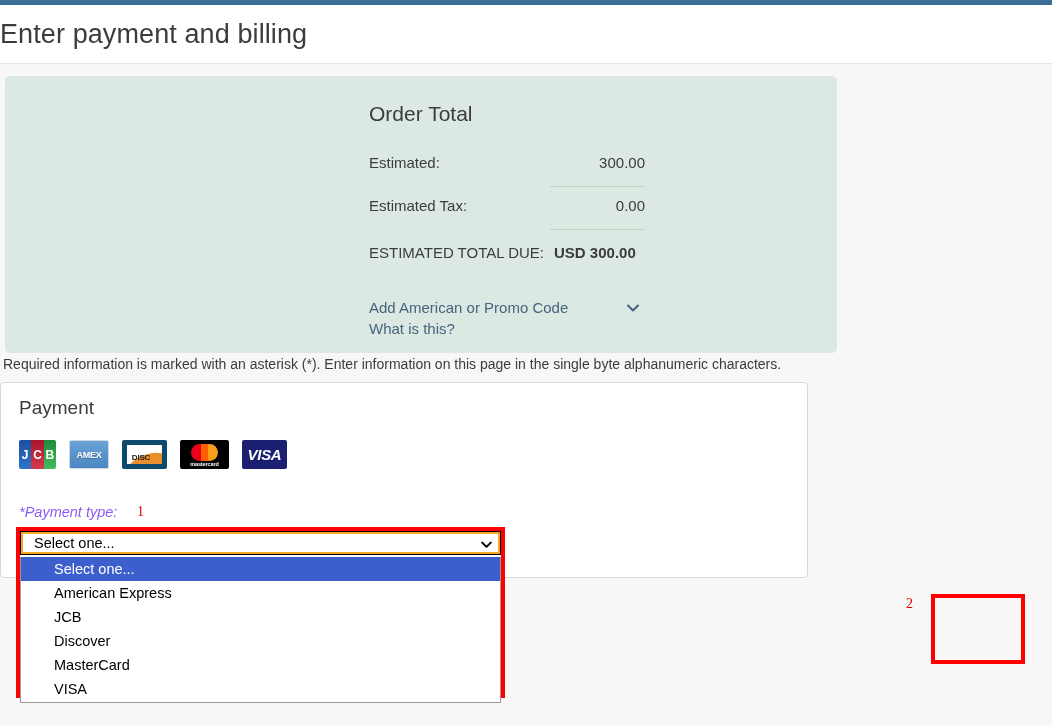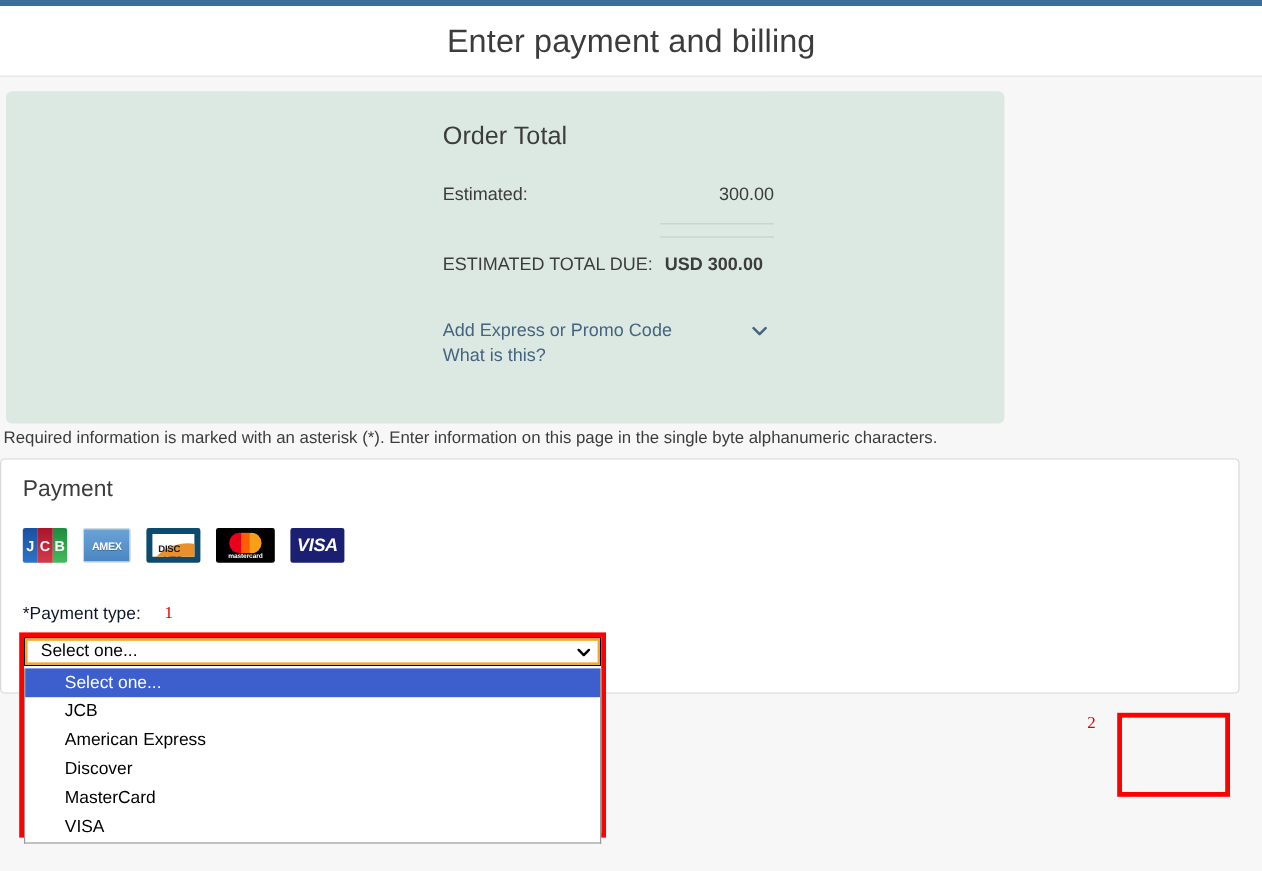--- a/index.html
+++ b/index.html
@@ -24,21 +24,21 @@
   }
   
   .header {
     position: absolute;
     left: 0; top: 5px;
     width: 1052px; height: 58px;
     background: #ffffff;
     border-bottom: 1px solid #e3e3e3;
     display: flex;
     align-items: center;
-    justify-content: center;
+    justify-content: flex-start;
   }
   .header-title {
     font-size: 27px;
     font-weight: 400;
     color: #3c3c3c;
     letter-spacing: 0.1px;
   }
   
   .order-panel {
     position: absolute;
@@ -111,21 +111,21 @@
   .required-note {
     position: absolute;
     left: 3px; top: 356px;
     font-size: 14px;
     color: #3c3c3c;
   }
   
   .payment-card {
     position: absolute;
     left: 0px; top: 382px;
-    width: 1033px; height: 196px;
+    width: 808px; height: 196px;
     background: #ffffff;
     border: 1px solid #d8d8d8;
     border-radius: 4px;
     box-sizing: border-box;
   }
   .payment-heading {
     position: absolute;
     left: 18px; top: 14px;
     font-size: 19px;
     font-weight: 400;
@@ -255,21 +255,22 @@
     font-size: 15px;
     font-weight: bold;
     font-style: italic;
     letter-spacing: -0.3px;
   }
   
   .payment-type-label {
     position: absolute;
     left: 19px; top: 504px;
     font-size: 14.5px;
-    color: #0f172a;
+    color: #8b5cf6;
+    font-style: italic;
   }
   .marker-1 {
     position: absolute;
     left: 137px; top: 504px;
     font-size: 14px;
     color: #e00000;
     font-family: "Liberation Serif", serif;
   }
   .marker-2 {
     position: absolute;
@@ -360,29 +361,33 @@
 <div class="order-panel">
   <div class="order-inner">
     <div class="order-heading">Order Total</div>
 
     <div class="order-row">
       <span class="label">Estimated:</span>
       <span class="value">300.00</span>
     </div>
     <div class="order-divider"></div>
 
+    <div class="order-row">
+      <span class="label">Estimated Tax:</span>
+      <span class="value">0.00</span>
+    </div>
     <div class="order-divider"></div>
 
     <div class="order-row total">
       <span class="label">ESTIMATED TOTAL DUE:</span>
       <span class="value">USD 300.00</span>
     </div>
 
     <div class="voucher-block">
-      <span class="voucher-link">Add Express or Promo Code</span>
+      <span class="voucher-link">Add American or Promo Code</span>
       <span class="voucher-help">What is this?</span>
       <span class="chevron-down">
         <svg viewBox="0 0 16 16" width="16" height="16" aria-hidden="true">
           <path d="M3 5.5 L8 10.5 L13 5.5" fill="none" stroke="#46647f" stroke-width="2.1" stroke-linecap="round" stroke-linejoin="round"></path>
         </svg>
       </span>
     </div>
   </div>
 </div>
 
@@ -428,22 +433,22 @@
   <span class="select-value">Select one...</span>
   <span class="select-arrow">
     <svg viewBox="0 0 13 13" width="13" height="13" aria-hidden="true">
       <path d="M2.2 4.6 L6.5 8.9 L10.8 4.6" fill="none" stroke="#000000" stroke-width="2" stroke-linecap="round" stroke-linejoin="round"></path>
     </svg>
   </span>
 </div>
 
 <div class="dropdown-list">
   <div class="dropdown-item selected">Select one...</div>
+  <div class="dropdown-item">American Express</div>
   <div class="dropdown-item">JCB</div>
-  <div class="dropdown-item">American Express</div>
   <div class="dropdown-item">Discover</div>
   <div class="dropdown-item">MasterCard</div>
   <div class="dropdown-item">VISA</div>
 </div>
 
 <div class="nav-row">
   
   
 </div>
 

